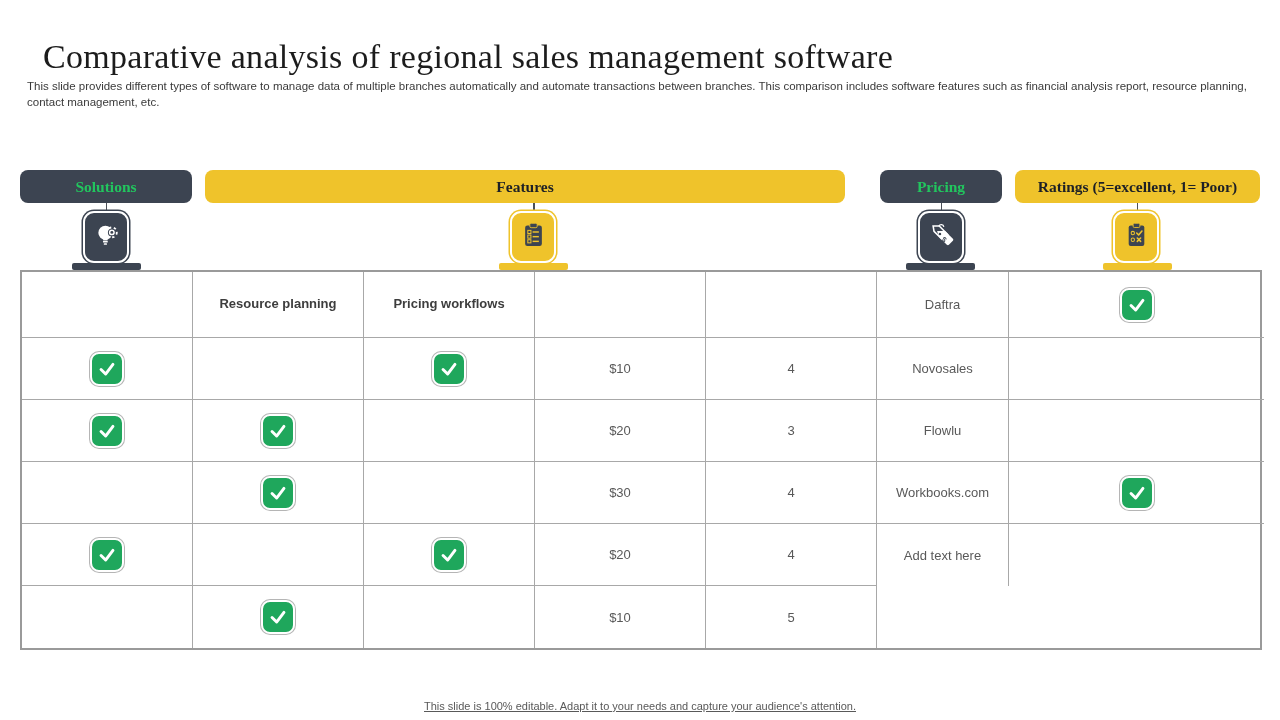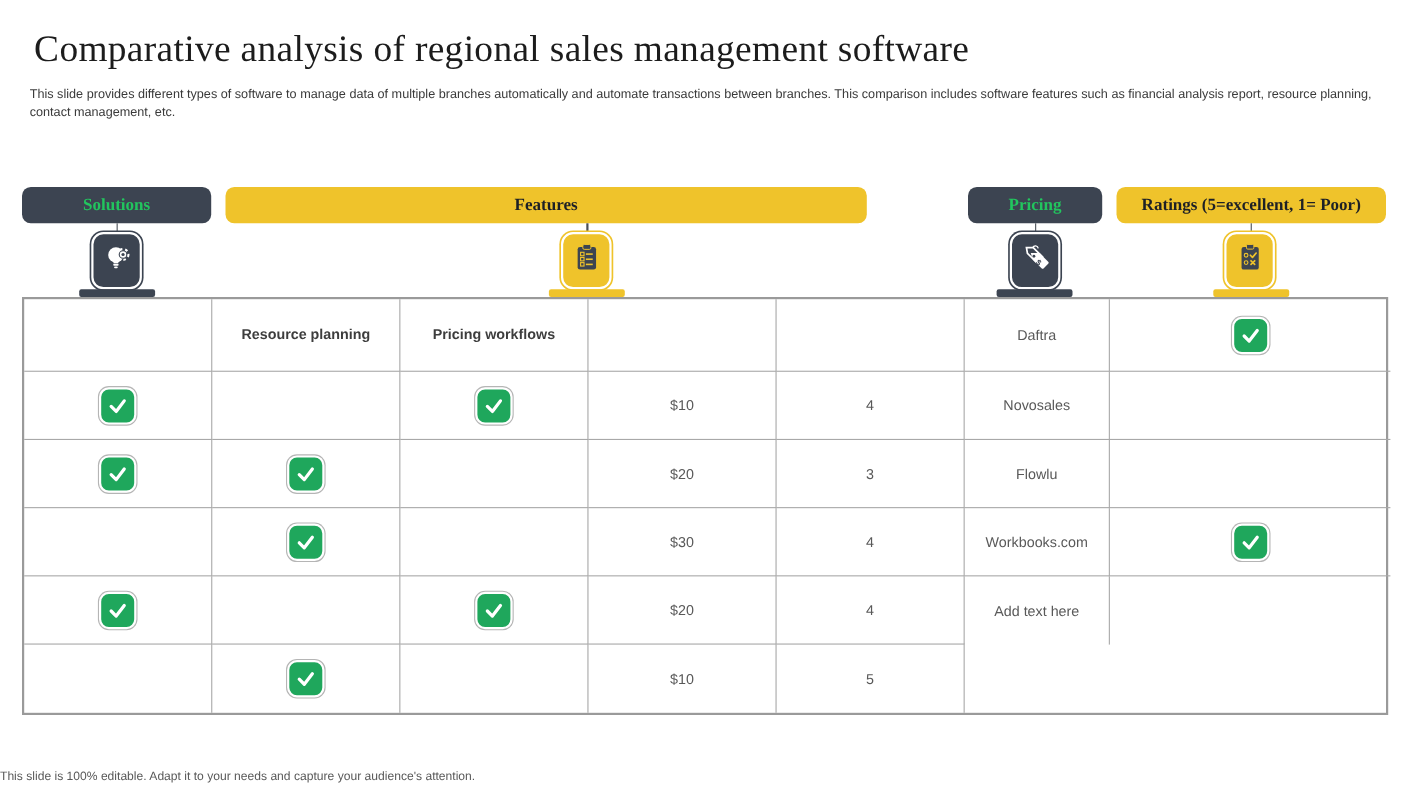--- a/index.html
+++ b/index.html
@@ -8,37 +8,37 @@
     --green:#1FA75C;
     --grid:#A8A8A8;
   }
   *{box-sizing:border-box;}
   html,body{margin:0;padding:0;}
   body{
     width:1280px;height:720px;position:relative;overflow:hidden;
     background:#ffffff;font-family:"Liberation Sans",sans-serif;
   }
   .title{
-    position:absolute;left:27px;top:22px;margin:4px;
+    position:absolute;left:27px;top:22px;margin:16px;
     font-family:"Liberation Serif",serif;font-weight:400;
     font-size:34px;color:#1c1c1c;letter-spacing:.3px;white-space:nowrap;
   }
   .desc{
     position:absolute;left:27px;top:79px;width:1226px;margin:0;
     font-size:11.5px;line-height:1.35;color:#3a3a3a;
   }
   .pill{
     position:absolute;top:170px;height:33px;border-radius:8px;
     display:flex;align-items:center;justify-content:center;
     font-family:"Liberation Serif",serif;font-weight:700;font-size:15.5px;
   }
   .pill.dark{background:var(--dark);color:#22c55e;}
   .pill.yellow{background:var(--yellow);color:#1d2026;}
   .pill-solutions{left:20px;width:172px;}
-  .pill-features{left:205px;width:583px;}
+  .pill-features{left:205px;width:640px;}
   .pill-pricing{left:880px;width:122px;}
   .pill-ratings{left:1015px;width:245px;}
   .connector{position:absolute;top:203px;height:67px;width:1.5px;background:#4b5058;}
   .icon-box{
     position:absolute;top:211px;width:46px;height:52px;border-radius:11px;
     border:2.5px solid #ffffff;display:flex;align-items:center;justify-content:center;
   }
   .icon-box.dark{background:var(--dark);box-shadow:0 0 0 1.5px var(--dark);}
   .icon-box.yellow{background:var(--yellow);box-shadow:0 0 0 1.5px var(--yellow);}
   .tab-mark{position:absolute;top:263px;height:7px;width:69px;border-radius:2px;}
@@ -58,22 +58,22 @@
   }
   .cell:nth-child(7n){border-right:none;}
   .cell:nth-last-child(-n+7){border-bottom:none;text-align:center;}
   .cell.head{font-weight:700;color:#3d3d3d;line-height:1.45;padding:0 20px;}
   .check{
     width:34px;height:34px;border-radius:9px;background:var(--green);
     border:2px solid #ffffff;box-shadow:0 0 0 1px #b5b5b5;
     display:flex;align-items:center;justify-content:center;
   }
   .footer{
-    position:absolute;left:0;right:0;top:700px;text-align:left;
-    font-size:11px;color:#595959;
+    position:absolute;left:0;right:0;top:700px;text-align:center;
+    font-size:11px;color:#595959;text-decoration:underline;
   }
 </style>
 </head>
 <body>
 
 <h1 class="title">Comparative analysis of regional sales management software</h1>
 <p class="desc">This slide provides different types of software to manage data of multiple branches automatically and automate transactions between branches. This comparison includes software features such as financial analysis report, resource planning, contact management, etc.</p>
 
 <div class="pill dark pill-solutions">
   <span>Solutions</span>

